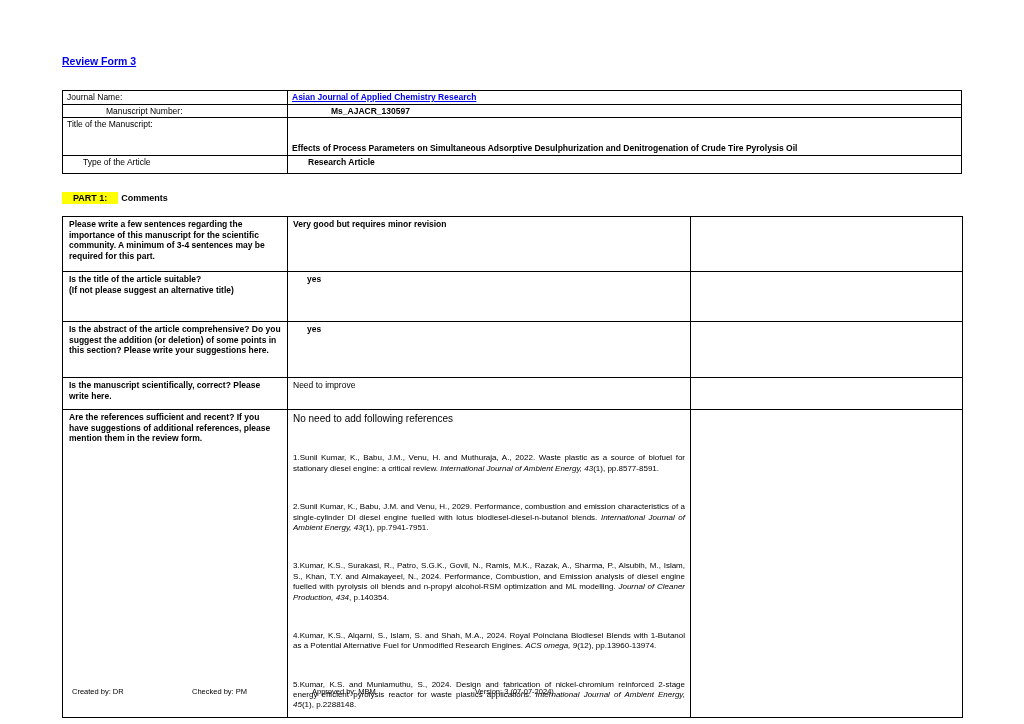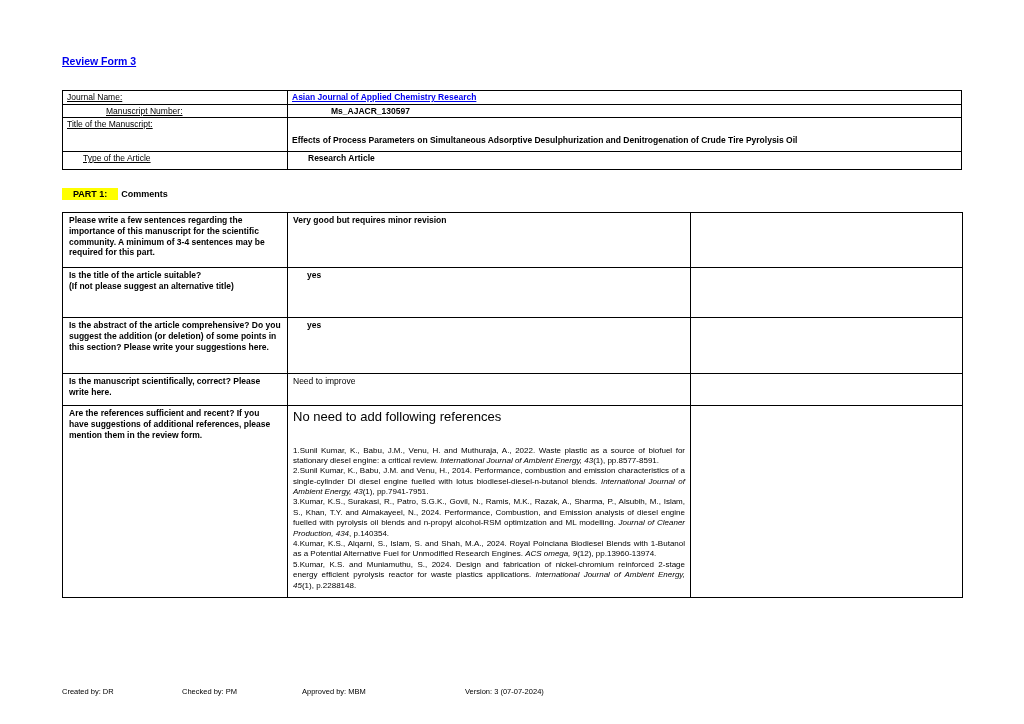--- a/index.html
+++ b/index.html
@@ -14,27 +14,27 @@
   }
   .page{position:absolute;left:62px;top:0;width:900px;}
   .doc-title{
     margin-top:55px;font-size:10.5px;font-weight:bold;
     color:var(--link);text-decoration:underline;
   }
   table{border-collapse:collapse;width:100%;table-layout:fixed;}
   td{border:1px solid #000;vertical-align:top;font-size:8.5px;padding:1px 4px;line-height:1.25;}
   
   .info-table{margin-top:23px;}
-  .info-table .label-col{width:225px;text-decoration:underline;}
+  .info-table .label-col{width:225px;}
   .info-table .value{font-weight:bold;}
   .info-table tr.r-jn td{height:13px;}
   .info-table tr.r-mn td{height:13px;padding-left:43px;}
   .info-table tr.r-title td{height:34px;}
   .info-table tr.r-type td{height:18px;padding-left:20px;}
-  .info-table .title-value-inner{padding-top:16px;}
+  .info-table .title-value-inner{padding-top:24px;}
   a.doc-link{color:var(--link);font-weight:bold;text-decoration:underline;}
   
   .part-header{margin-top:19px;font-size:9px;font-weight:bold;}
   .part-badge{background:var(--highlight);padding:1px 11px;}
   .part-label{margin-left:3px;}
   
   .comments-table{margin-top:13px;}
   .comments-table .c1{width:225px;}
   .comments-table .c2{width:403px;}
   .comments-table .c3{width:272px;}
@@ -43,25 +43,25 @@
   .hdr-note{font-style:italic;}
   .q{font-weight:bold;padding:2px 6px;white-space:pre-line;}
   tr.row1 td{height:55px;}
   tr.row2 td{height:50px;}
   tr.row3 td{height:56px;}
   tr.row4 td{height:32px;}
   .comment{padding:2px 5px;margin-top:20px;}
   .comment .bold{font-weight:bold;}
   .comment .indent{display:inline-block;padding-left:14px;}
   .refs-cell{padding:3px 5px 6px 5px;}
-  .ref-intro{font-size:13px;margin-bottom:20px;}
-  .ref{font-size:8px;line-height:1.3;text-align:justify;}
+  .ref-intro{font-size:10px;margin-bottom:28px;}
+  .ref{font-size:8px;line-height:1.3;text-align:justify;margin-top:28px;}
   .ref .it{font-style:italic;}
   
-  .footer{position:absolute;left:62px;top:687px;font-size:7.5px;display:flex;}
+  .footer{position:absolute;left:72px;top:687px;font-size:7.5px;display:flex;}
   .footer .f1{width:120px;}
   .footer .f2{width:120px;}
   .footer .f3{width:163px;}
 </style>
 </head>
 <body>
 
 <div class="page">
 
   <div class="doc-title">Review Form 3</div>
@@ -125,21 +125,21 @@
       <td class="comment"><span>Need to improve</span></td>
       <td></td>
     </tr>
 
     <tr class="row5">
       <td class="q">Are the references sufficient and recent? If you have suggestions of additional references, please mention them in the review form.</td>
       <td class="refs-cell">
         <p class="ref-intro">No need to add following references</p>
         <div>
               <p class="ref"><span>1.Sunil Kumar, K., Babu, J.M., Venu, H. and Muthuraja, A., 2022. Waste plastic as a source of biofuel for stationary diesel engine: a critical review. </span><span class="it">International Journal of Ambient Energy, 43</span><span>(1), pp.8577-8591.</span></p>
-              <p class="ref"><span>2.Sunil Kumar, K., Babu, J.M. and Venu, H., 2014. Performance, combustion and emission characteristics of a single-cylinder DI diesel engine fuelled with lotus biodiesel-diesel-n-butanol blends. </span><span class="it">International Journal of Ambient Energy, 43</span><span>(1), pp.7941-7951.</span></p>
+              <p class="ref"><span>2.Sunil Kumar, K., Babu, J.M. and Venu, H., 2029. Performance, combustion and emission characteristics of a single-cylinder DI diesel engine fuelled with lotus biodiesel-diesel-n-butanol blends. </span><span class="it">International Journal of Ambient Energy, 43</span><span>(1), pp.7941-7951.</span></p>
               <p class="ref"><span>3.Kumar, K.S., Surakasi, R., Patro, S.G.K., Govil, N., Ramis, M.K., Razak, A., Sharma, P., Alsubih, M., Islam, S., Khan, T.Y. and Almakayeel, N., 2024. Performance, Combustion, and Emission analysis of diesel engine fuelled with pyrolysis oil blends and n-propyl alcohol-RSM optimization and ML modelling. </span><span class="it">Journal of Cleaner Production, 434</span><span>, p.140354.</span></p>
               <p class="ref"><span>4.Kumar, K.S., Alqarni, S., Islam, S. and Shah, M.A., 2024. Royal Poinciana Biodiesel Blends with 1-Butanol as a Potential Alternative Fuel for Unmodified Research Engines. </span><span class="it">ACS omega, 9</span><span>(12), pp.13960-13974.</span></p>
               <p class="ref"><span>5.Kumar, K.S. and Muniamuthu, S., 2024. Design and fabrication of nickel-chromium reinforced 2-stage energy efficient pyrolysis reactor for waste plastics applications. </span><span class="it">International Journal of Ambient Energy, 45</span><span>(1), p.2288148.</span></p>
             </div>
       </td>
       <td></td>
     </tr>
   </tbody>
     </table>
 

